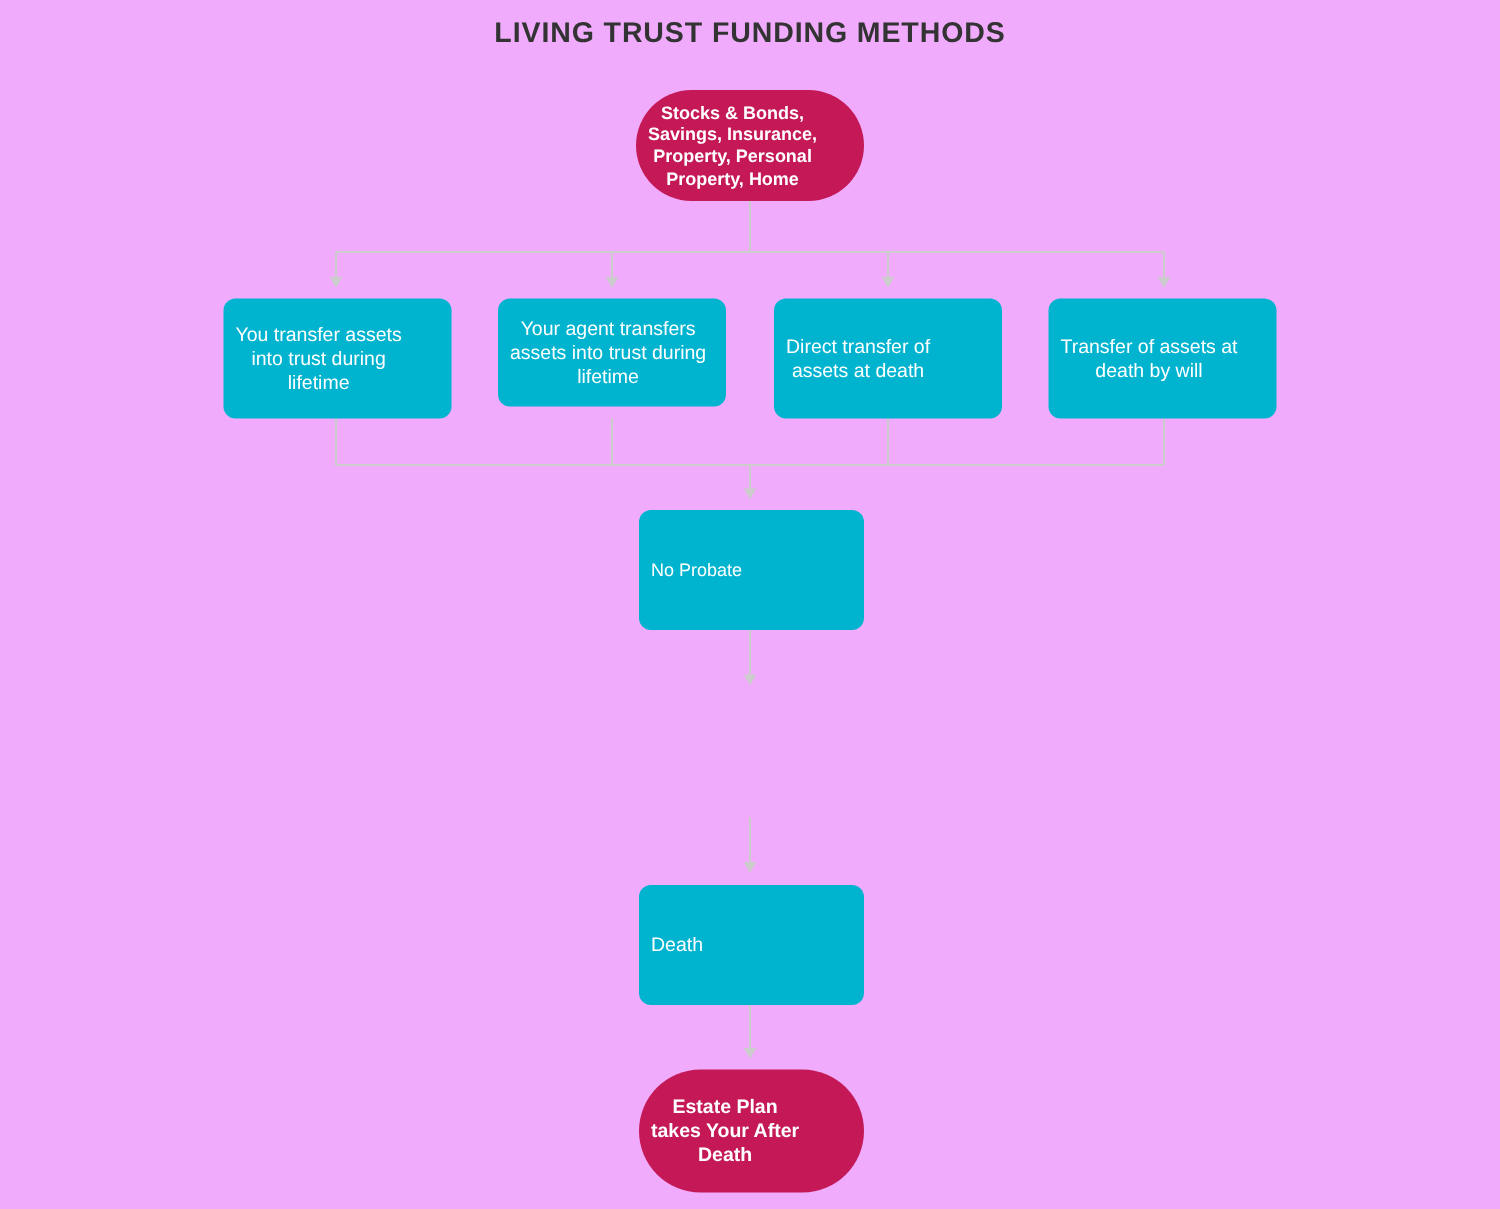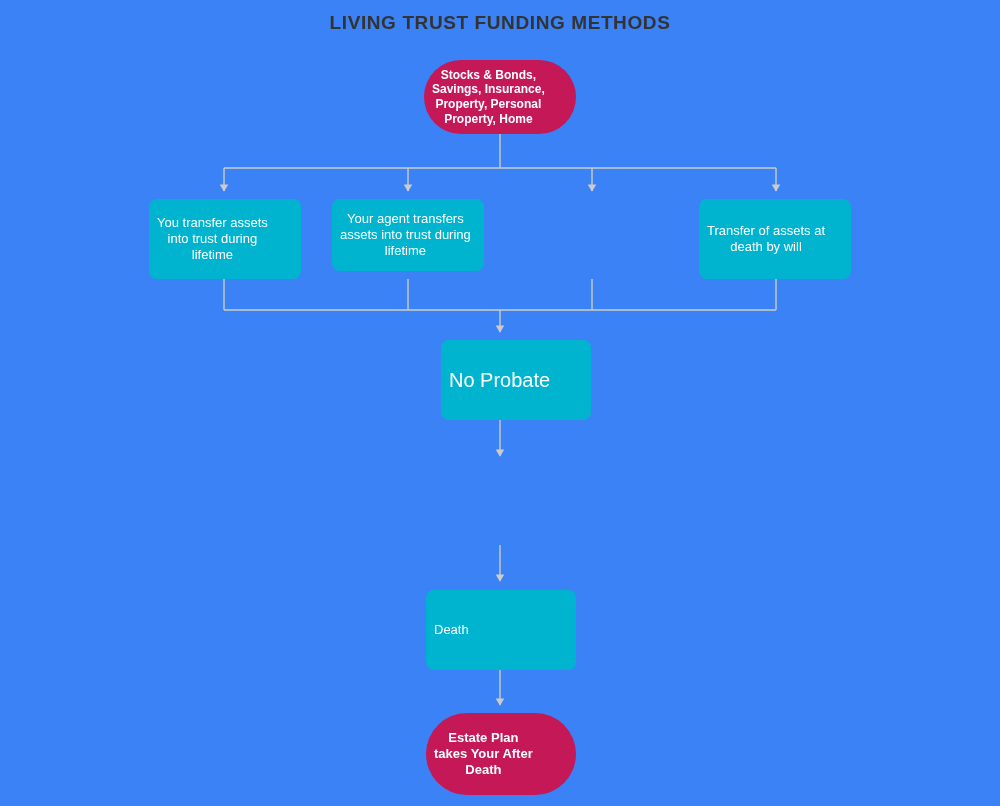--- a/index.html
+++ b/index.html
@@ -4,21 +4,21 @@
 <style>
   html, body {
     margin: 0;
     padding: 0;
     background: #000000;
   }
   #canvas {
     position: relative;
     width: 1000px;
     height: 806px;
-    background: #3b82f6;
+    background: #f0abfc;
     overflow: hidden;
     font-family: "Liberation Sans", sans-serif;
   }
   #title {
     position: absolute;
     left: 0;
     top: 12px;
     width: 1000px;
     text-align: center;
     color: #333333;
@@ -55,21 +55,21 @@
   .node-box {
     background: #00b4d0;
     border-radius: 8px;
   }
   .node-text {
     display: block;
     white-space: pre-line;
   }
   .fs-small { font-size: 12px; }
   .fs-mid   { font-size: 13px; }
-  .fs-large { font-size: 20px; margin-left: 15px; }
+  .fs-large { font-size: 12px; }
 </style>
 </head>
 <body>
 
 <div id="canvas">
 
   <div id="title">LIVING TRUST FUNDING METHODS</div>
 
   <svg id="connectors" viewBox="0 0 1000 806" width="1000" height="806">
     <defs>
@@ -112,20 +112,24 @@
 into trust during
 lifetime</span>
   </div>
 
   <div class="node node-box fs-mid" style="left:332px; top:199px; width:152px; height:72px;">
     <span class="node-text">Your agent transfers
 assets into trust during
 lifetime</span>
   </div>
 
+  <div class="node node-box fs-mid" style="left:516px; top:199px; width:152px; height:80px;">
+    <span class="node-text">Direct transfer of
+assets at death</span>
+  </div>
 
   <div class="node node-box fs-mid" style="left:699px; top:199px; width:152px; height:80px;">
     <span class="node-text">Transfer of assets at
 death by will</span>
   </div>
 
   <div class="node node-box fs-large" style="left:426px; top:340px; width:150px; height:80px;">
     <span class="node-text">No Probate</span>
   </div>
 

